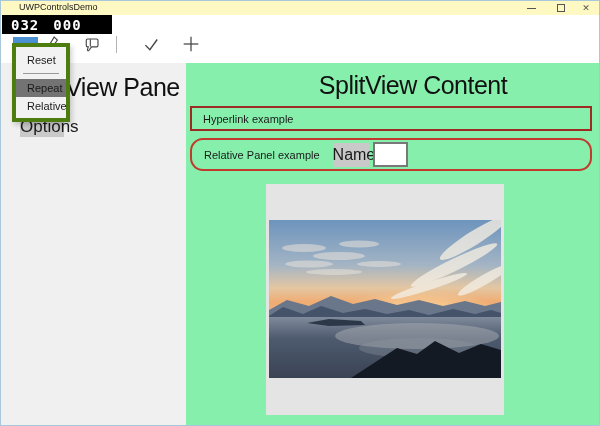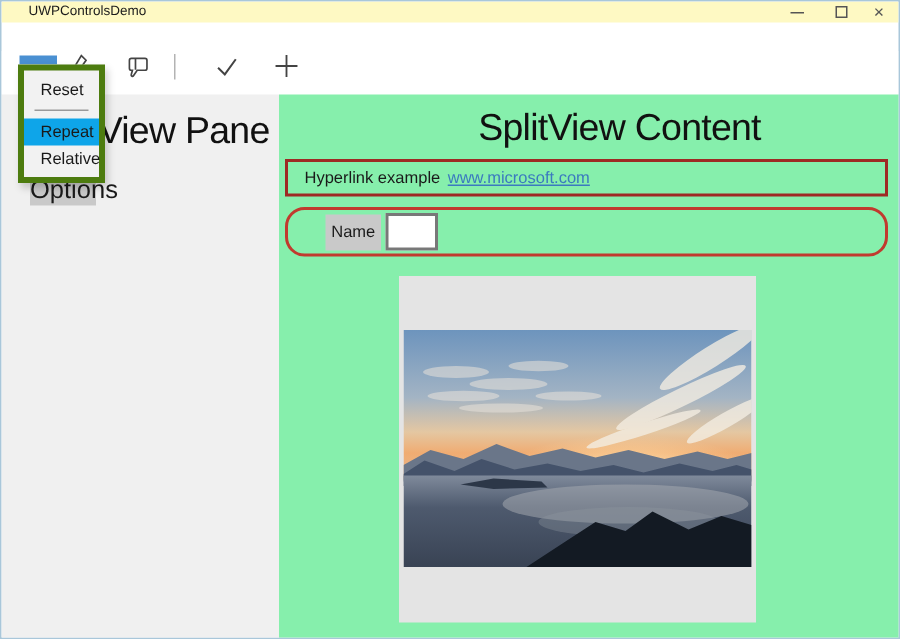--- a/index.html
+++ b/index.html
@@ -43,52 +43,56 @@
     border:2px solid #9e2a24; display:flex; align-items:center; padding-left:11px;
     font-size:11px; color:#1a1a1a; white-space:nowrap;
   }
   .hyperlink-box a { color:#3b7abf; text-decoration:underline; margin-left:5px; }
   
   .relpanel-box {
     position:absolute; left:4px; top:75px; width:402px; height:33px;
     border:2px solid #c13a2e; border-radius:13px; display:flex; align-items:center;
     padding-left:12px; font-size:11px; color:#1a1a1a; white-space:nowrap;
   }
-  .name-btn { margin-left:13px; width:37px; height:24px; background:#c9c9c9; border:none; font-size:11px; color:#1a1a1a; font-family:inherit; }
+  .name-btn { margin-left:13px; width:37px; height:24px; background:#c9c9c9; border:none; font-size:16px; color:#1a1a1a; font-family:inherit; }
   .name-input { margin-left:3px; width:35px; height:25px; border:2px solid #787878; background:#fff; font-size:11px; padding:0 3px; }
   
   .image-panel { position:absolute; left:80px; top:121px; width:238px; height:231px; background:#e4e4e4; }
   .photo { position:absolute; left:3px; top:36px; width:232px; height:158px; display:block; }
   
   .popup-menu {
     position:absolute; left:11px; top:42px; width:58px; background:#f2f2f2;
     border:4px solid #4d7c0f; box-shadow:2px 3px 5px rgba(0,0,0,0.18); z-index:20; padding:4px 0 3px 0;
   }
   .menu-item { height:18px; line-height:18px; padding-left:11px; font-size:11px; color:#1a1a1a; }
-  .menu-item.highlight { background:#0ea5e9; }
+  .menu-item.highlight { background:#737373; }
   .menu-sep { border-top:1px solid #9a9a9a; margin:4px 7px 5px 7px; }
 </style>
 </head>
 <body>
 
 <div class="window">
 
   <div class="titlebar">
     <span class="title">UWPControlsDemo</span>
     <div class="caption-btn btn-min">
         <span class="glyph-min"></span>
       </div>
     <div class="caption-btn btn-max">
         <span class="glyph-max"></span>
       </div>
     <div class="caption-btn btn-close">
         <span class="glyph-close">✕</span>
       </div>
   </div>
 
+  <div class="scorebar">
+    <span>032</span>
+    <span>000</span>
+  </div>
 
   <div class="toolbar">
     <div class="tb-slider"></div>
     <svg class="tb-icon tb-pencil" viewBox="0 0 16 16">
       <path d="M8.2 1.8 L11 4.6 L4.6 13.6 L1.4 14.6 L2.4 11.4 Z" fill="none" stroke="#444" stroke-width="1"></path>
     </svg>
     <svg class="tb-icon tb-dislike" viewBox="0 0 16 16">
       <path d="M5 3.5 h8 a1.2 1.2 0 0 1 1.2 1.2 v4.6 a1.2 1.2 0 0 1 -1.2 1.2 h-4.6 l-2.1 3.1 c-.6 .9 -1.7 .4 -1.4 -.6 l.7 -2.5 h-.6 a1.2 1.2 0 0 1 -1.2 -1.2 v-4.6 a1.2 1.2 0 0 1 1.2 -1.2 z" fill="none" stroke="#444" stroke-width="1"></path>
       <line x1="7.4" y1="3.8" x2="7.4" y2="10.2" stroke="#444" stroke-width="1"></line>
     </svg>
@@ -105,24 +109,24 @@
   <div class="pane">
     <div class="pane-title">SplitView Pane</div>
     <button class="options-btn">Options</button>
   </div>
 
   <div class="content">
     <div class="content-title">SplitView Content</div>
 
     <div class="hyperlink-box">
       <span>Hyperlink example</span>
-      <a href="#">www.microsoft.com</a>
     </div>
 
     <div class="relpanel-box">
+      <span>Relative Panel example</span>
       <button class="name-btn">Name</button>
       <input class="name-input" type="text" placeholder="" style="">
     </div>
 
     <div class="image-panel">
       <svg class="photo" viewBox="0 0 232 158" preserveAspectRatio="none">
         <defs>
           <linearGradient id="sky" x1="0" y1="0" x2="0" y2="1">
             <stop offset="0" stop-color="#6d94bd"></stop>
             <stop offset="0.45" stop-color="#a3b4c4"></stop>

